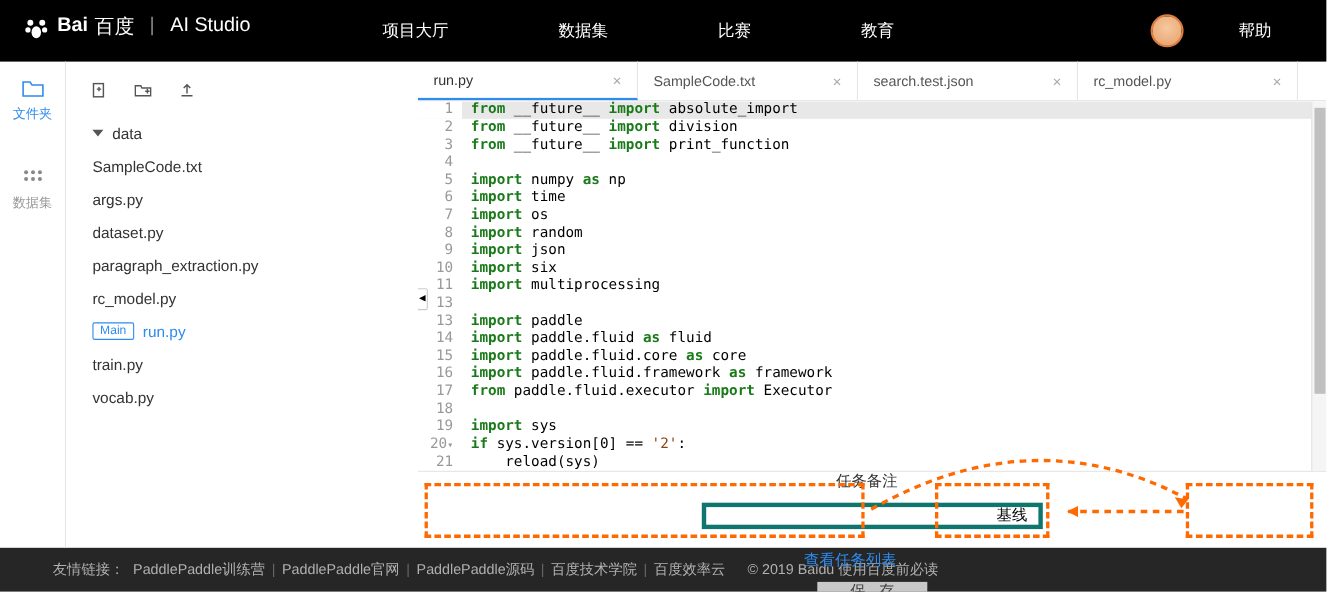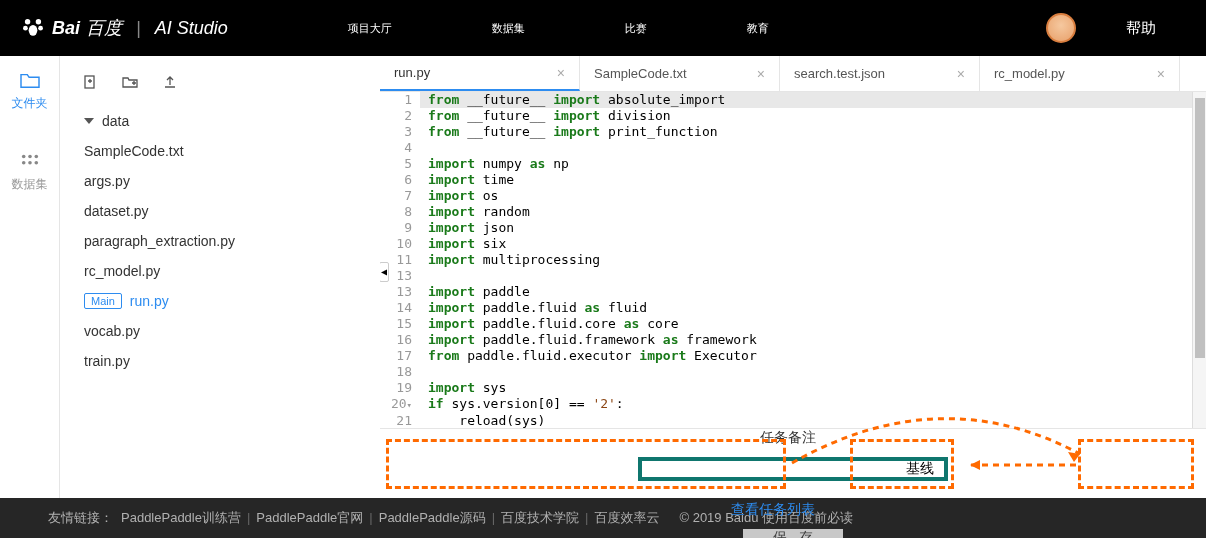--- a/index.html
+++ b/index.html
@@ -1,22 +1,22 @@
 <!DOCTYPE html>
 <html><head>
 <meta charset="utf-8">
 <style>
 * { margin: 0; padding: 0; box-sizing: border-box; }
 body { font-family: "Microsoft YaHei", Arial, sans-serif; font-size: 13px; background: #fff; width: 1206px; height: 538px; overflow: hidden; }
 .topbar { background: #000; height: 56px; display: flex; align-items: center; color: #fff; padding: 0 20px; }
-.logo { font-size: 18px; font-weight: 500; display: flex; align-items: center; gap: 6px; font-style: italic; }
+.logo { font-size: 18px; font-weight: 500; display: flex; align-items: flex-start; gap: 6px; }
 .logo .paw { font-size: 20px; }
 .logo .sep { color: #888; margin: 0 8px; font-weight: 300; }
 .nav { display: flex; margin-left: 120px; gap: 100px; }
-.nav a { color: #fff; text-decoration: none; font-size: 11px; }
+.nav a { color: #fff; text-decoration: none; font-size: 15px; }
 .spacer { flex: 1; }
 .avatar { width: 30px; height: 30px; border-radius: 50%; background: radial-gradient(circle at 50% 40%, #f5c89f 0%, #e8a06a 100%); border: 2px solid #d97e3f; margin-right: 50px; }
 .help { color: #fff; font-size: 15px; margin-right: 30px; }
 .main { display: flex; height: 442px; }
 .rail { width: 60px; border-right: 1px solid #e5e5e5; display: flex; flex-direction: column; align-items: center; padding-top: 15px; gap: 40px; }
 .rail-item { display: flex; flex-direction: column; align-items: center; gap: 6px; font-size: 12px; color: #999; cursor: pointer; }
 .rail-item.active { color: #2d8cf0; }
 .rail-item svg { width: 22px; height: 18px; }
 .tree { width: 320px; padding: 18px 0 0 18px; }
 .tree-tb { display: flex; gap: 24px; padding-left: 4px; margin-bottom: 16px; color: #555; }
@@ -141,24 +141,24 @@
         <span>paragraph_extraction.py</span>
       </div>
     <div class="tree-node file">
         <span>rc_model.py</span>
       </div>
     <div class="tree-node file selected">
         <span class="badge">Main</span>
         <span class="fname">run.py</span>
       </div>
     <div class="tree-node file">
+        <span>train.py</span>
+      </div>
+    <div class="tree-node file">
         <span>vocab.py</span>
-      </div>
-    <div class="tree-node file">
-        <span>train.py</span>
       </div>
   </div>
 
   <div class="editor">
     <div class="tabs" id="tabs">
         <div class="tab active">
           <span>run.py</span>
           <span class="x">×</span>
         </div>
         <div class="tab">

